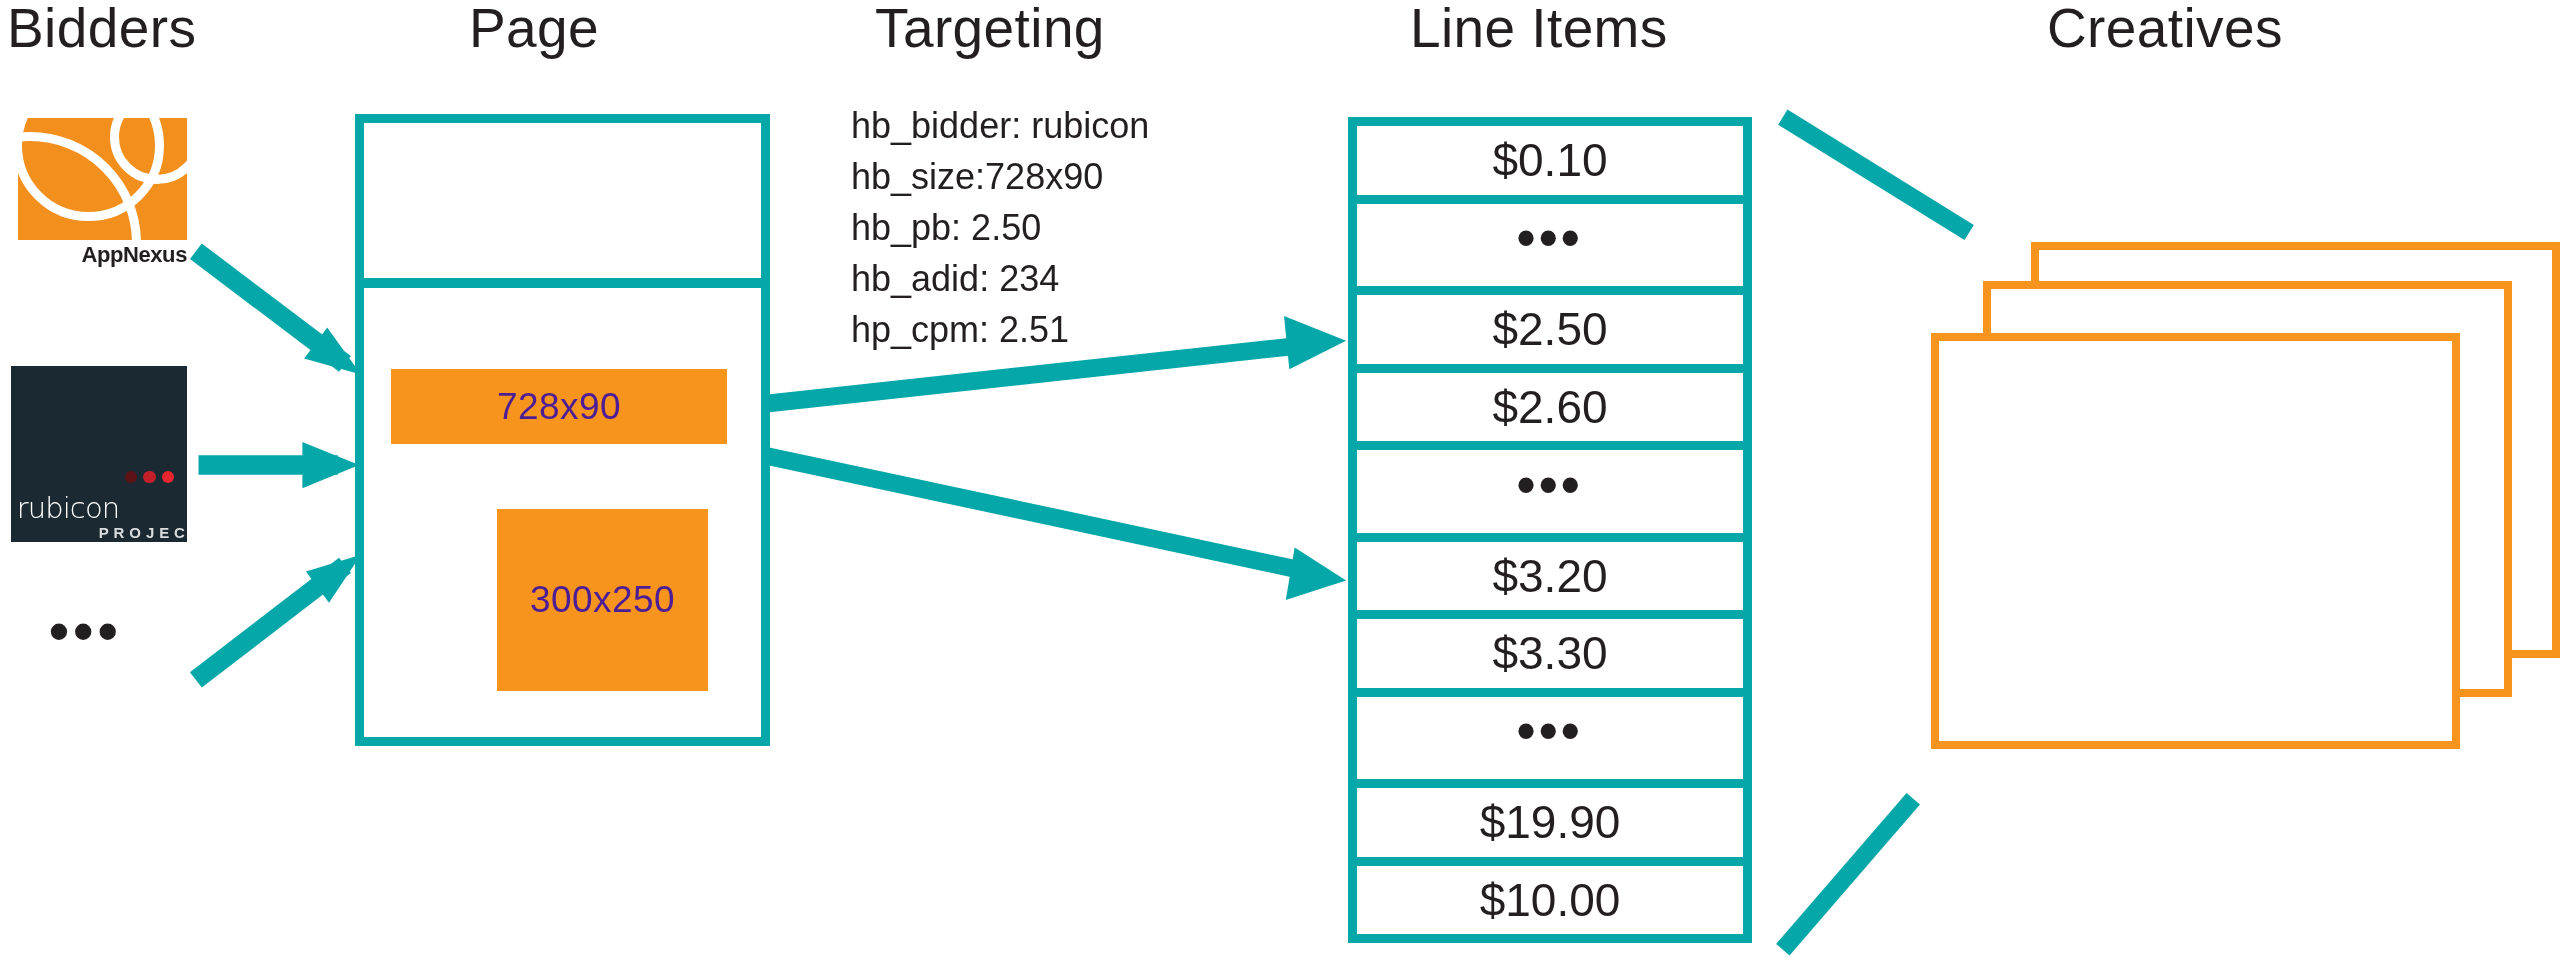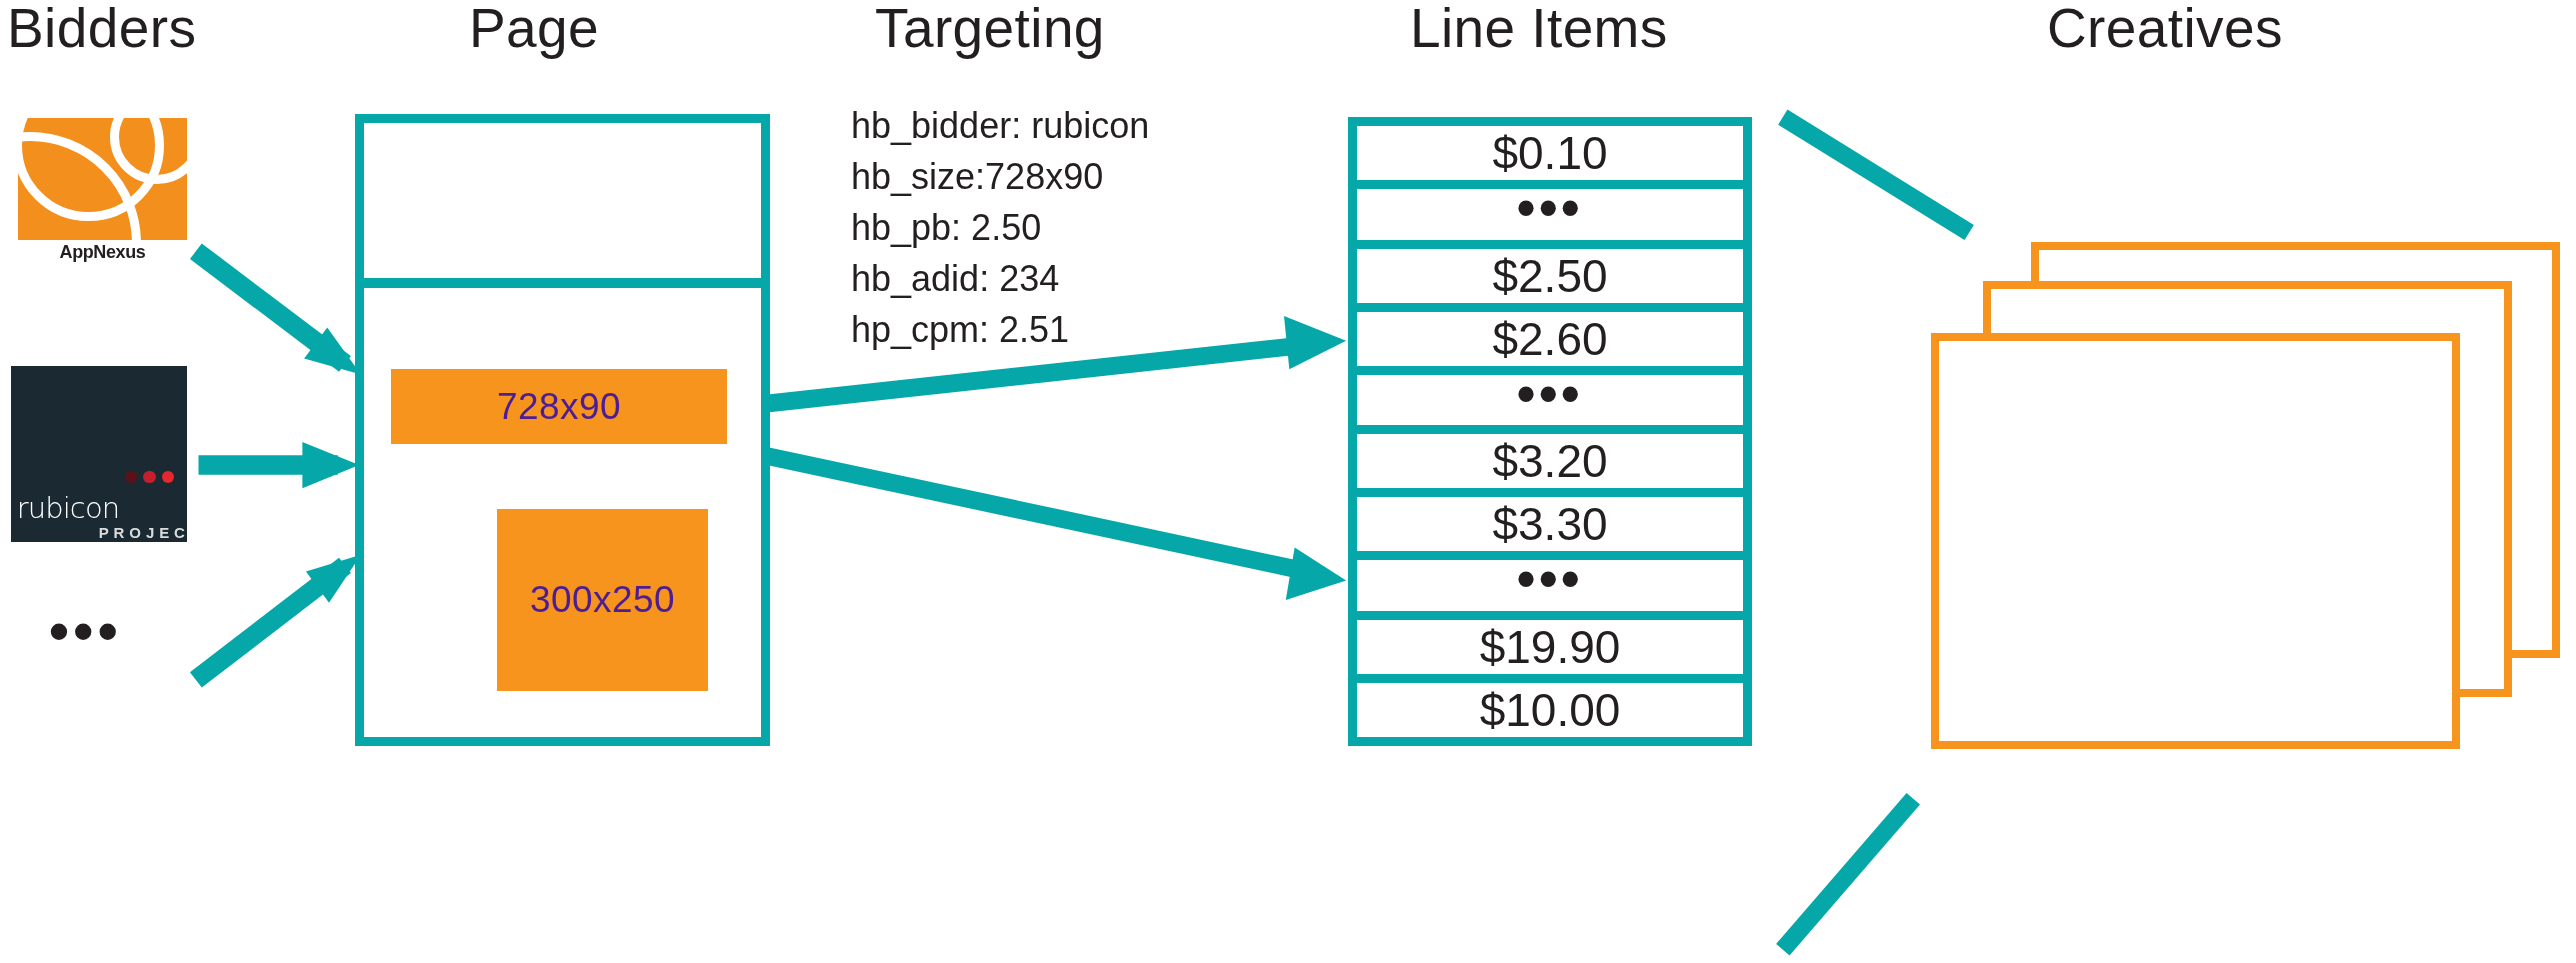--- a/index.html
+++ b/index.html
@@ -60,26 +60,26 @@
   }
   #appnexus-mark .arcB {
     width: 133px; height: 133px;
     left: -5.3px; top: -48px;
   }
   #appnexus-mark .arcC {
     width: 76px; height: 76px;
     left: 92px; top: -28px;
   }
   #appnexus-label {
-    font-size: 18px;
+    font-size: 22px;
     font-weight: bold;
     letter-spacing: -0.4px;
     color: #231f20;
     margin-top: 1.8px;
-    text-align: center;
+    text-align: right;
   }
 
   #rubicon-logo {
     left: 10.7px; top: 366px; width: 176px; height: 176px;
     background: #1B2A32;
     overflow: hidden;
   }
   #rubicon-dots {
     position: absolute; right: 12.4px; top: 105px;
     display: flex; gap: 6.2px; align-items: center;
@@ -138,21 +138,21 @@
     line-height: 51px;
     color: #231f20;
     white-space: pre;
     font-weight: 500;
   }
   #target-top { left: 851px; top: 100px; }
   #target-bottom { left: 851px; top: 582px; }
 
   
   #lineitems-box {
-    left: 1348px; top: 117px; width: 404px; height: 629px;
+    left: 1348px; top: 117px; width: 404px; height: 826px;
     border: 9.8px solid #06A7A8;
     box-sizing: border-box;
     background: #ffffff;
     display: flex;
     flex-direction: column;
   }
   .li-row {
     flex: 1 1 0;
     display: flex;
     align-items: center;

